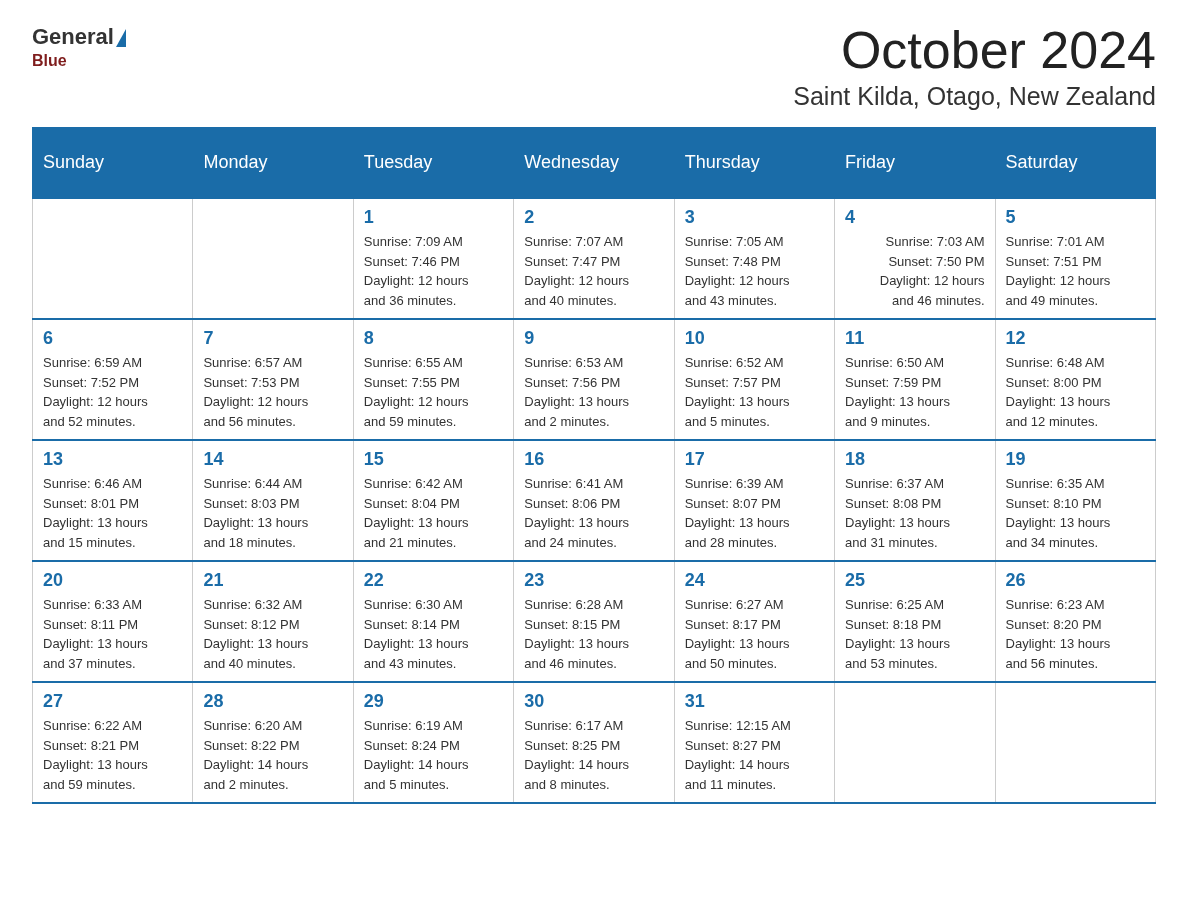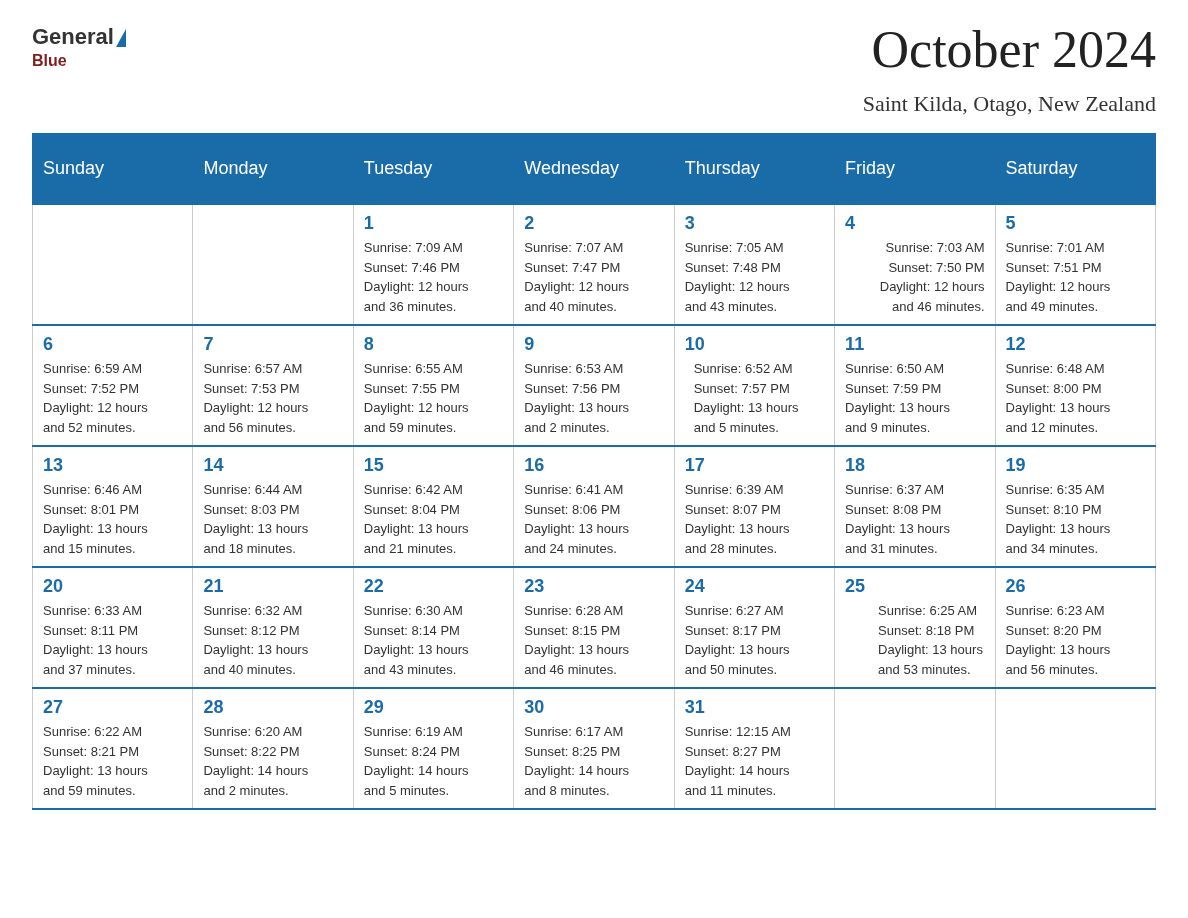--- a/index.html
+++ b/index.html
@@ -34,31 +34,31 @@
       display: inline-block;
       width: 0;
       height: 0;
       border-left: 10px solid transparent;
       border-right: 0px solid transparent;
       border-bottom: 18px solid #1a6ca8;
       margin-left: 2px;
       margin-bottom: -2px;
     }
     .logo-blue { color: #7f1d1d; font-weight: bold; }
-    .title-block { text-align: right; font-family: Liberation Serif, serif; }
+    .title-block { text-align: right; }
     .month-title {
       font-size: 52px;
       font-weight: 300;
       color: #222;
       line-height: 1;
     }
     .location {
-      font-size: 22px;
+      font-size: 25px;
       color: #333;
-      margin-top: 15px;
+      margin-top: 6px;
     }
     .calendar {
       width: 100%;
       border-collapse: collapse;
       margin-top: 16px;
     }
     .calendar thead th {
       background-color: #1a6ca8;
       color: #fff;
       font-size: 18px;
@@ -188,21 +188,21 @@
         </td>
         <td>
           <span class="day-number">9</span>
           <div class="day-info" style="white-space: pre-line;">Sunrise: 6:53 AM
 Sunset: 7:56 PM
 Daylight: 13 hours
 and 2 minutes.</div>
         </td>
         <td>
           <span class="day-number">10</span>
-          <div class="day-info" style="white-space: pre-line; margin-left: 9px;">Sunrise: 6:52 AM
+          <div class="day-info" style="white-space: pre-line;">Sunrise: 6:52 AM
 Sunset: 7:57 PM
 Daylight: 13 hours
 and 5 minutes.</div>
         </td>
         <td>
           <span class="day-number">11</span>
           <div class="day-info" style="white-space: pre-line;">Sunrise: 6:50 AM
 Sunset: 7:59 PM
 Daylight: 13 hours
 and 9 minutes.</div>
@@ -297,21 +297,21 @@
         </td>
         <td>
           <span class="day-number">24</span>
           <div class="day-info" style="white-space: pre-line;">Sunrise: 6:27 AM
 Sunset: 8:17 PM
 Daylight: 13 hours
 and 50 minutes.</div>
         </td>
         <td>
           <span class="day-number">25</span>
-          <div class="day-info" style="white-space: pre-line; margin-left: 33px;">Sunrise: 6:25 AM
+          <div class="day-info" style="white-space: pre-line;">Sunrise: 6:25 AM
 Sunset: 8:18 PM
 Daylight: 13 hours
 and 53 minutes.</div>
         </td>
         <td>
           <span class="day-number">26</span>
           <div class="day-info" style="white-space: pre-line;">Sunrise: 6:23 AM
 Sunset: 8:20 PM
 Daylight: 13 hours
 and 56 minutes.</div>

